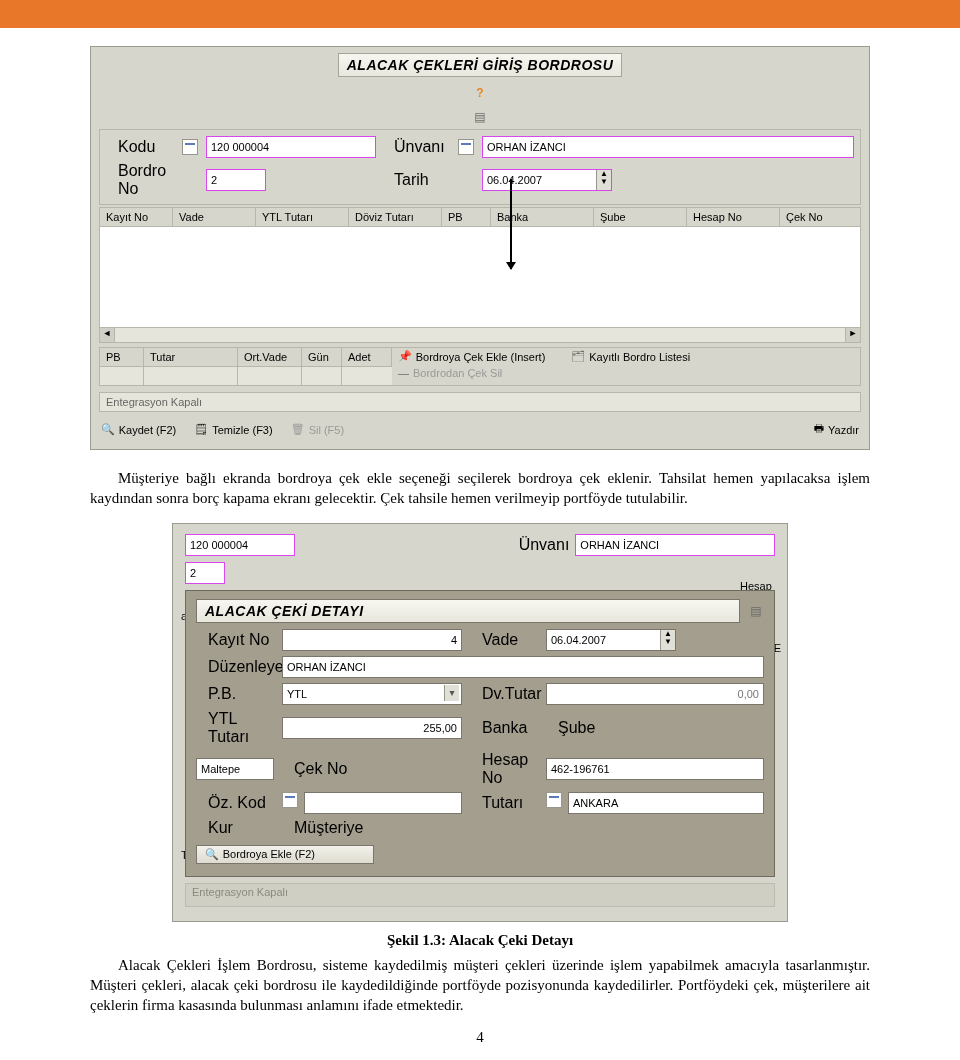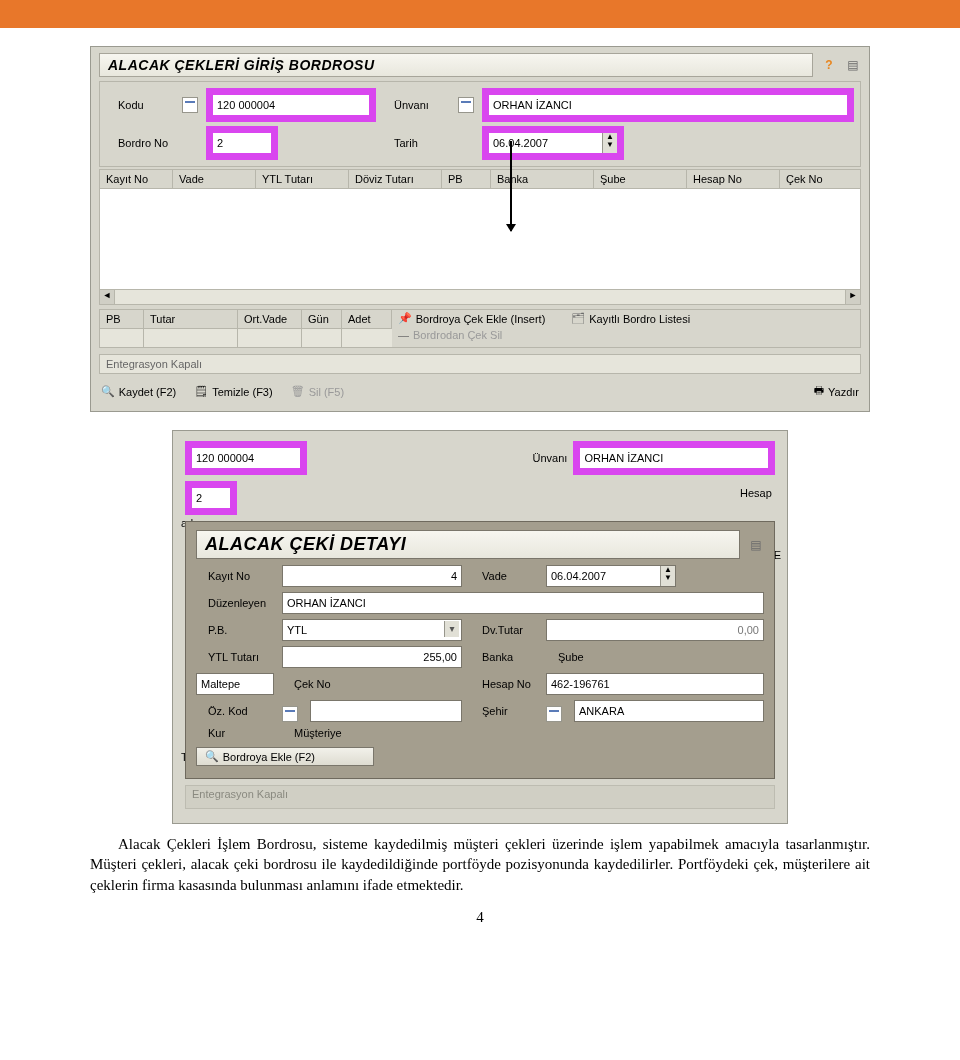--- a/index.html
+++ b/index.html
@@ -27,20 +27,21 @@
     font-family: Tahoma, Arial, sans-serif;
     font-size: 11px;
     color: #000;
     position: relative;
   }
   .title-row {
     display: flex;
     align-items: center;
     padding: 6px 8px 4px 8px;
     gap: 8px;
+    flex-direction: column;
   }
   .title-bar {
     flex: 1;
     background: linear-gradient(#f7f6f0,#e8e7dd);
     border: 1px solid #a7a59a;
     padding: 3px 8px;
     font-style: italic;
     font-weight: bold;
     font-size: 14px;
     letter-spacing: .5px;
@@ -56,25 +57,25 @@
   .form-block {
     border: 1px solid #b7b6ab;
     margin: 0 8px;
     display: grid;
     grid-template-columns: 70px 18px 170px 70px 18px 1fr;
     gap: 4px 6px;
     padding: 6px;
     align-items: center;
     background:#d7d6cc;
   }
-  .lbl { font-size:11px;padding-left:12px; }
+  .lbl { font-size:16px;padding-left:12px; }
   .fld {
     height: 18px;
     background:#fff;
-    border:7px solid #d946ef;
+    border:1px solid #d946ef;
     padding: 1px 4px;
     font-size:11px;
     display:flex; align-items:center;
   }
   .doc-ico {
     width:14px; height:14px;
     background:#fff;
     border:1px solid #97968c;
     position:relative;
   }
@@ -174,33 +175,33 @@
     border:1px solid #6f6a5e;
     padding:8px 10px 12px 10px;
     position:relative;
   }
   .inner-title{
     display:flex; align-items:center; gap:8px; margin-bottom:6px;
   }
   .inner-title .title-bar{
     flex:1; background:linear-gradient(#f7f6f0,#e8e7dd);
     border:1px solid #7a766b; padding:3px 8px;
-    font-style:italic; font-weight:bold; font-size:18px;
+    font-style:italic; font-weight:bold; font-size:14px;
   }
   .grid2{
     display:grid;
     grid-template-columns: 78px 180px 68px 1fr;
     gap:5px 8px; align-items:center;
   }
   .grid2 .lbl{color:#000;}
   .grid2 .fld{background:#fff;border:1px solid #7a766b;height:18px;}
   .ro{color:#777;justify-content:flex-end;padding-right:4px;}
   .select-fld{position:relative;}
   .select-fld::after{content:"▾";position:absolute;right:2px;top:1px;font-size:10px;color:#555;background:#e1e0d6;width:14px;text-align:center;border-left:1px solid #97968c;height:16px;line-height:16px;}
-  .picker{display:flex;gap:12px;align-items:flex-end;}
+  .picker{display:flex;gap:6px;}
   .picker .doc-ico{flex:0 0 auto;}
   .bottom-btn{
     margin-top:8px;display:flex;align-items:center;gap:4px;
     background:linear-gradient(#f2f1ea,#dedcd1);
     border:1px solid #7a766b; padding:2px 8px; width:160px;
   }
   .bg-strip, .bg-strip2{
     background:#d0cfc4;border:1px solid #bdbcb1;
     height:18px;margin-top:6px; color:#8a8a80;
     padding:2px 6px; font-size:11px;
@@ -304,20 +305,21 @@
       <span>Sil (F5)</span>
     </div>
     <div class="spacer"></div>
     <div class="tool-btn">
       <span>🖶</span>
       <span>Yazdır</span>
     </div>
   </div>
 </div>
 
+<p class="body"><span class="indent"></span><span>Müşteriye bağlı ekranda bordroya çek ekle seçeneği seçilerek bordroya çek eklenir. Tahsilat hemen yapılacaksa işlem kaydından sonra borç kapama ekranı gelecektir. Çek tahsile hemen verilmeyip portföyde tutulabilir.</span></p>
 
 <div class="shot2-outer">
   <div class="bg-top-row">
     <span class="fld" style="width:100px">120 000004</span>
     <span></span>
     <span class="lbl">Ünvanı</span>
     <span class="fld">ORHAN İZANCI</span>
   </div>
   <div class="fld" style="width:30px;margin-bottom:6px">2</div>
 
@@ -359,35 +361,36 @@
       <span class="lbl">Çek No</span>
 
       <span class="lbl">Hesap No</span>
       <span class="fld">462-196761</span>
       <span class="lbl">Öz. Kod</span>
       <span class="picker">
         <span class="doc-ico"></span>
         <span class="fld" style="flex:1"></span>
       </span>
 
-      <span class="lbl">Şehir</span>
+      <span class="lbl">Tutarı</span>
       <span class="picker">
         <span class="doc-ico"></span>
         <span class="fld" style="flex:1">ANKARA</span>
       </span>
       <span class="lbl">Kur</span>
 
       <span class="lbl">Müşteriye</span>
     </div>
 
     <div class="bottom-btn">
       <span>🔍</span>
       <span>Bordroya Ekle (F2)</span>
     </div>
   </div>
 
   <div class="bg-strip">Entegrasyon Kapalı</div>
 </div>
 
+<p class="caption">Şekil 1.3: Alacak Çeki Detayı</p>
 <p class="body"><span class="indent"></span><span>Alacak Çekleri İşlem Bordrosu, sisteme kaydedilmiş müşteri çekleri üzerinde işlem yapabilmek amacıyla tasarlanmıştır. Müşteri çekleri, alacak çeki bordrosu ile kaydedildiğinde portföyde pozisyonunda kaydedilirler. Portföydeki çek, müşterilere ait çeklerin firma kasasında bulunması anlamını ifade etmektedir.</span></p>
 
 <div class="page-num">4</div>
 </div>
 
 </body></html>

